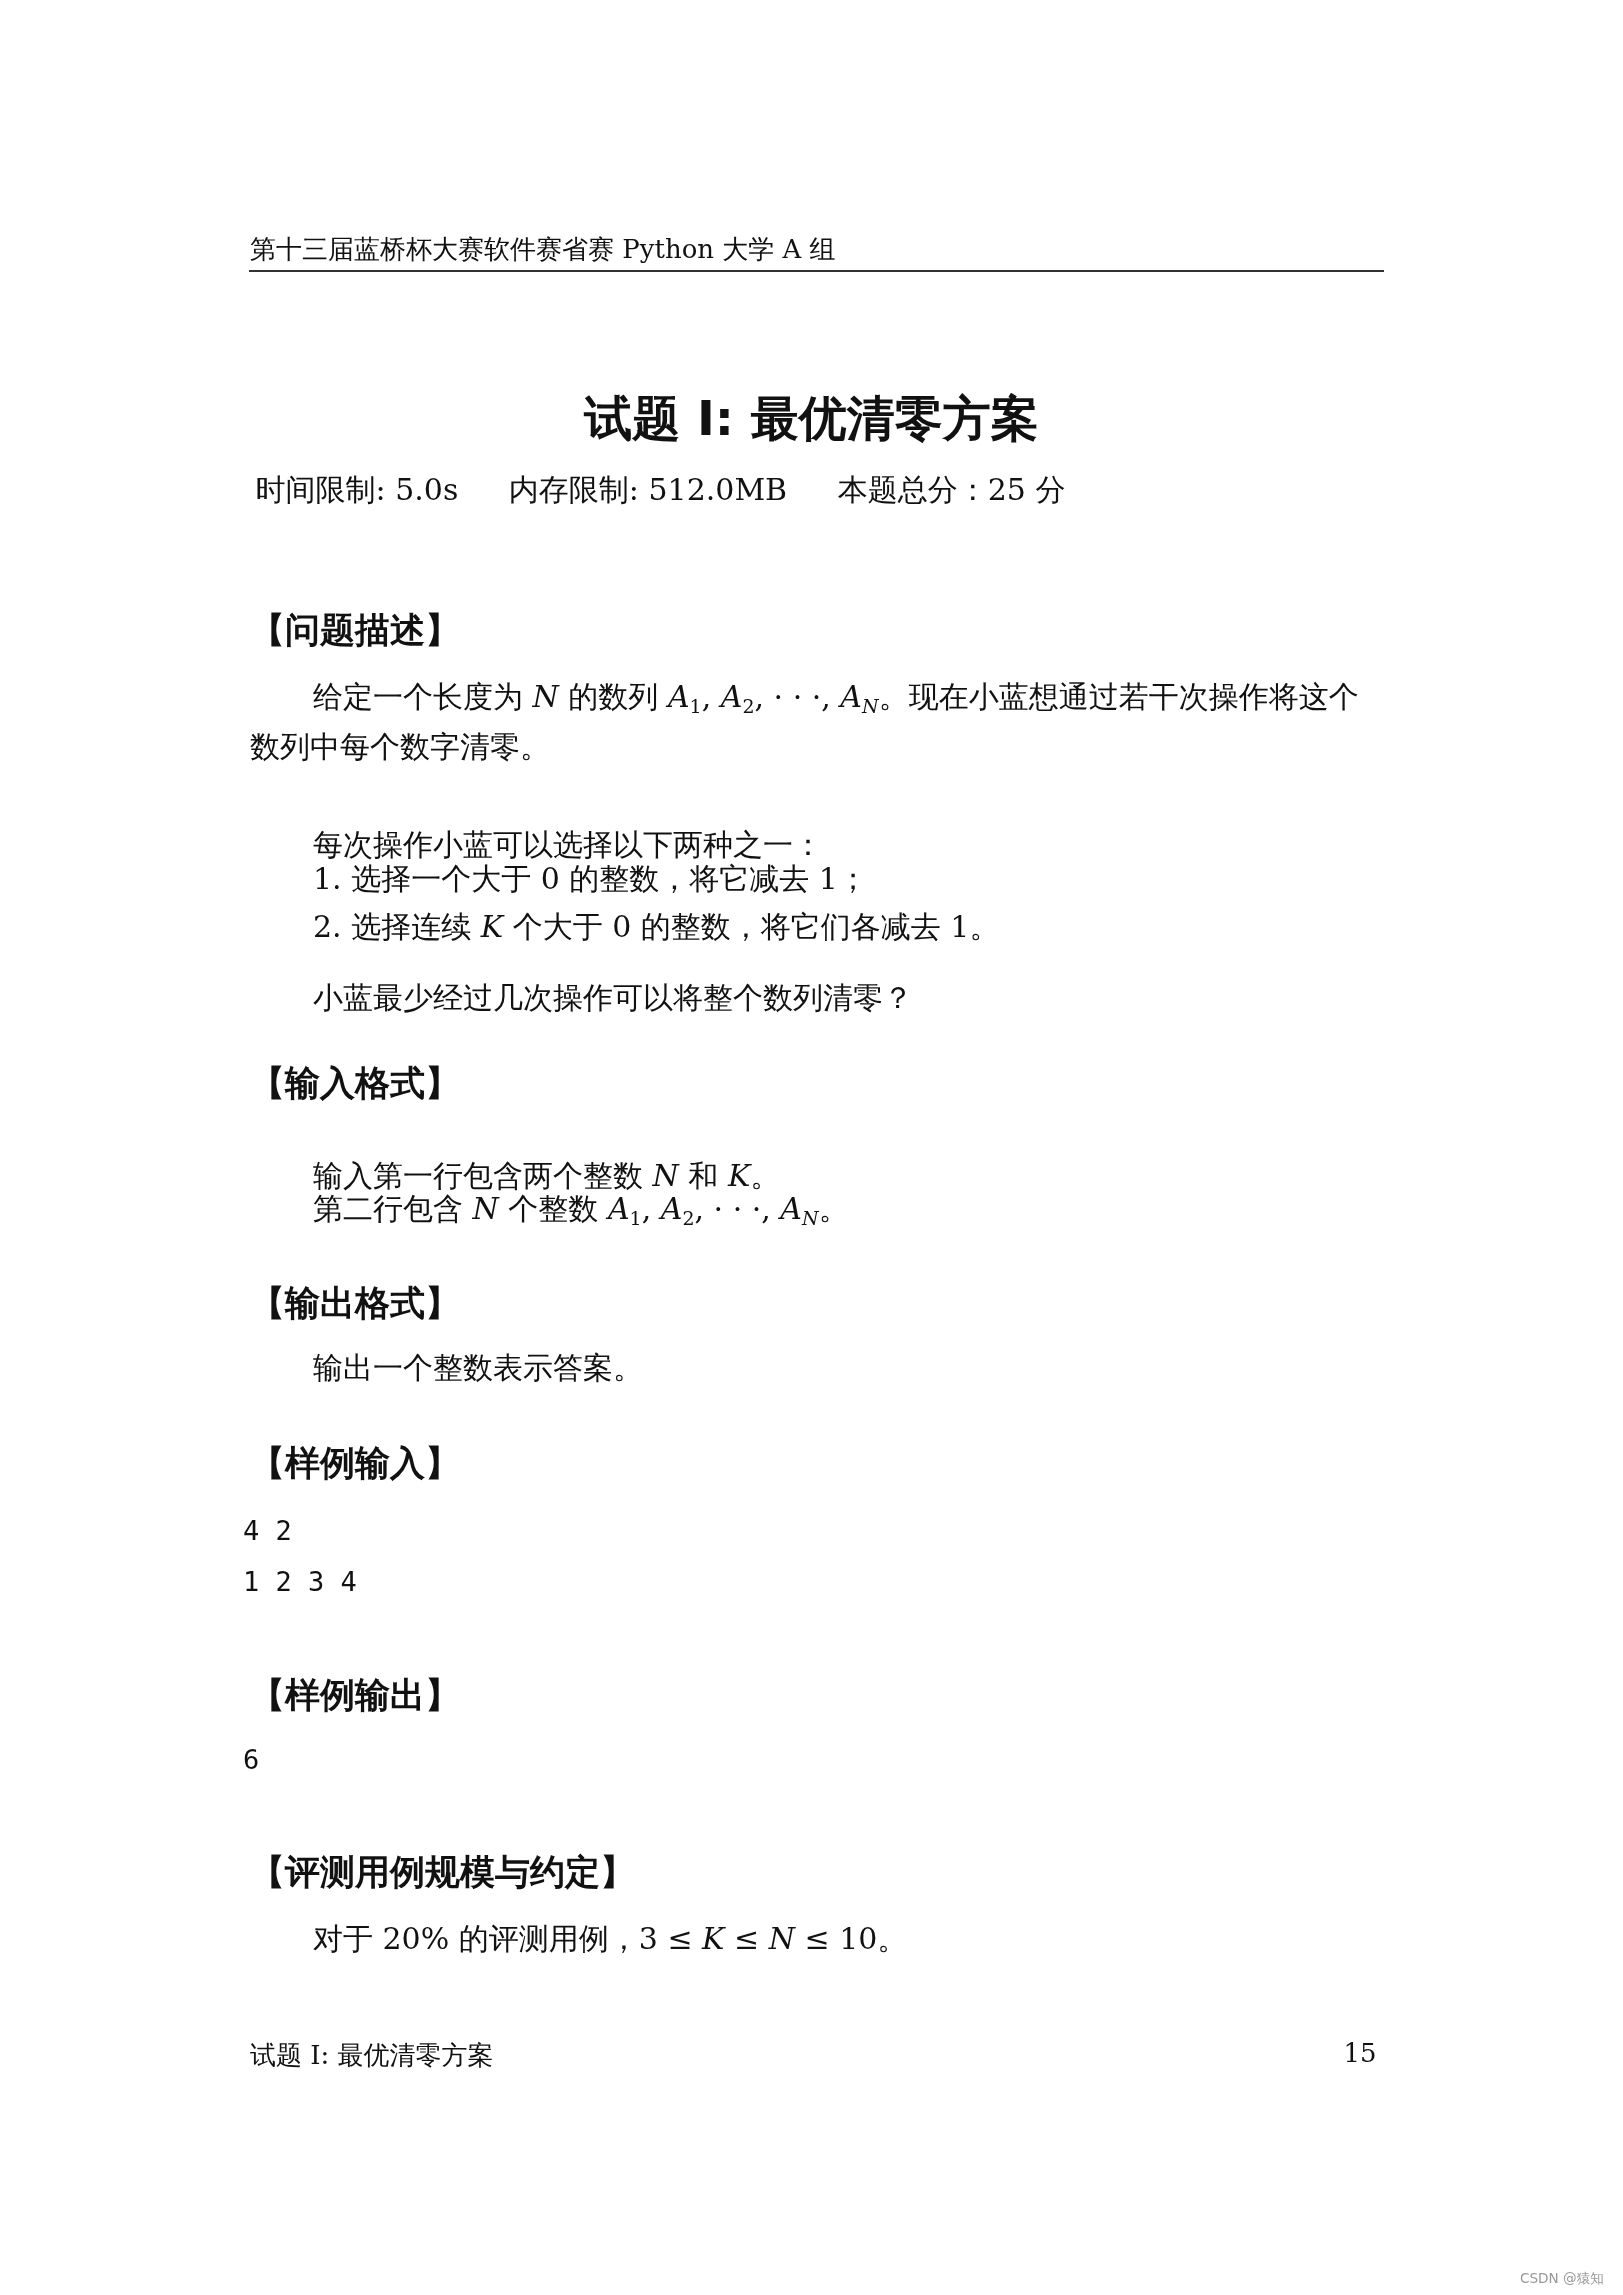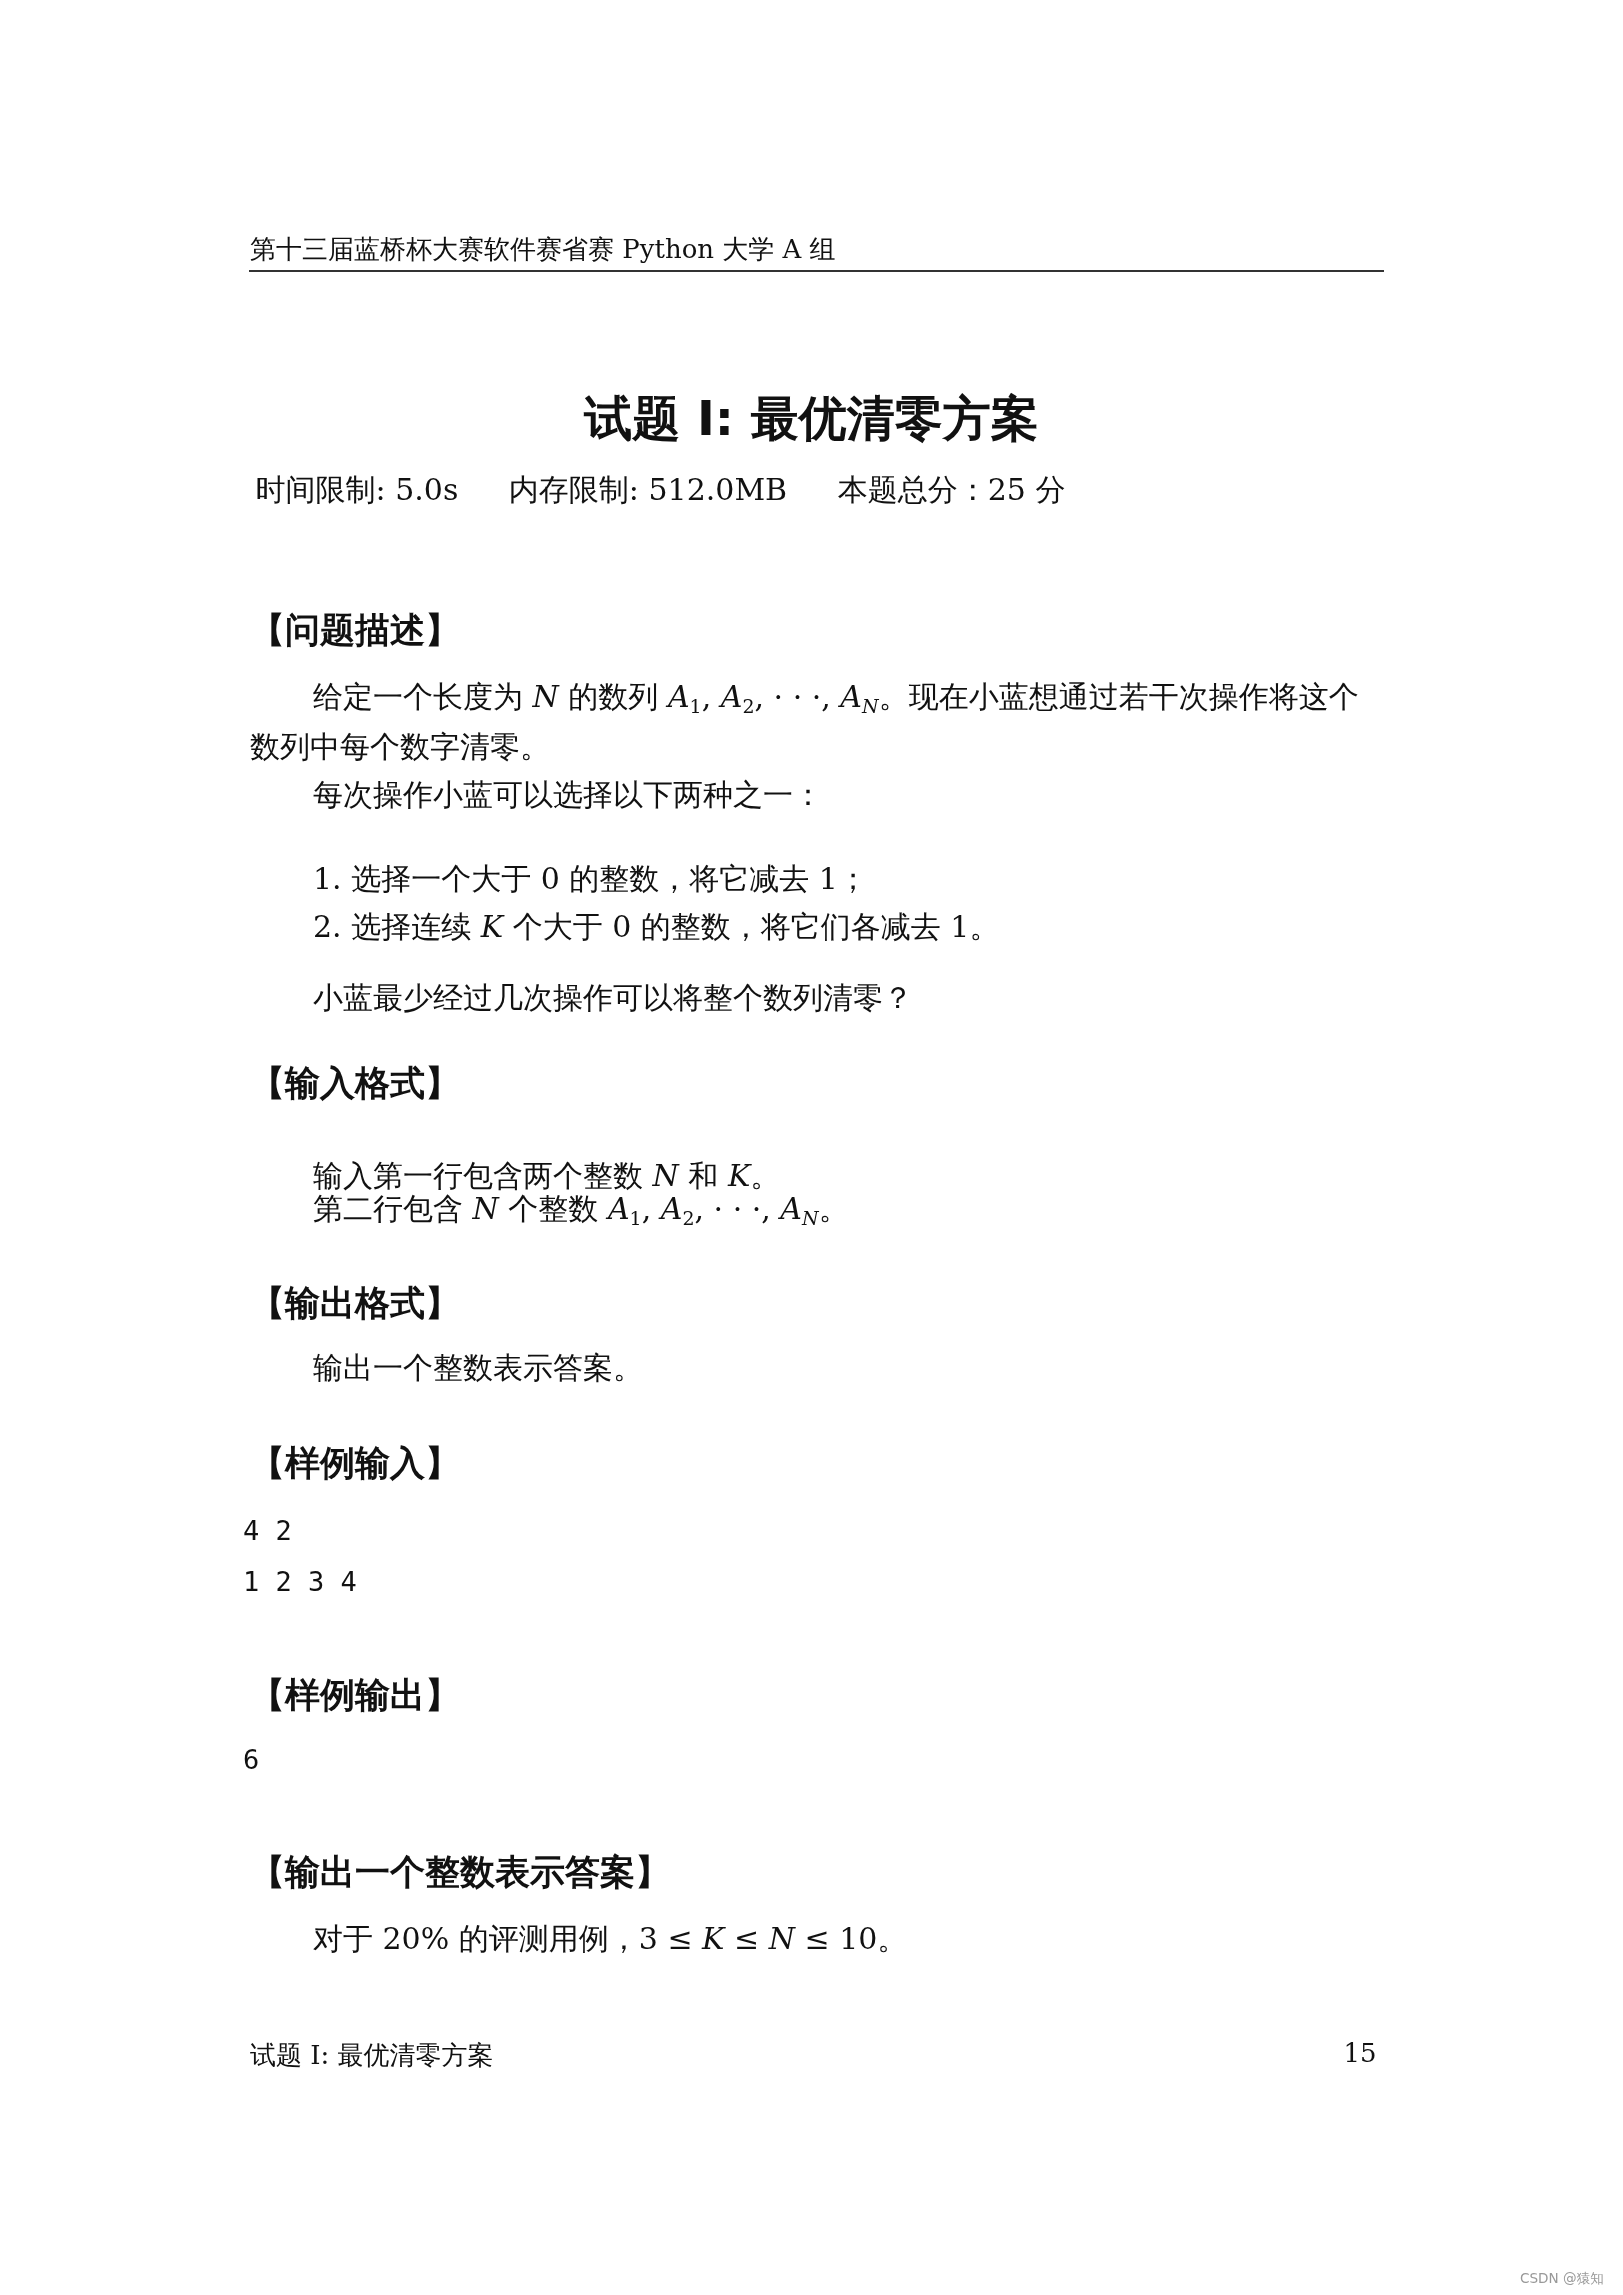--- a/index.html
+++ b/index.html
@@ -32,39 +32,39 @@
 
 <div class="abs title">试题 I: 最优清零方案</div>
 <div class="abs limits">
   <span>时间限制: 5.0s</span>
   <span>内存限制: 512.0MB</span>
   <span>本题总分：25 分</span>
 </div>
 
 <div class="abs sec-head" style="top:607px;">【问题描述】</div>
 <div class="abs para" style="top:672px;"><span>给定一个长度为 </span><i class="m">N</i><span> 的数列 </span><i class="m">A</i><sub>1</sub>, <i class="m">A</i><sub>2</sub>, <span>· · ·</span>, <i class="m">A</i><sub><i class="m">N</i></sub><span>。现在小蓝想通过若干次操作将这个数列中每个数字清零。</span></div>
-<div class="abs para" style="top:770px;">每次操作小蓝可以选择以下两种之一：</div>
+<div class="abs para" style="top:820px;">每次操作小蓝可以选择以下两种之一：</div>
 <div class="abs para" style="top:854px;">1. 选择一个大于 0 的整数，将它减去 1；</div>
 <div class="abs para" style="top:902px;"><span>2. 选择连续 </span><i class="m">K</i><span> 个大于 0 的整数，将它们各减去 1。</span></div>
 <div class="abs para" style="top:973px;">小蓝最少经过几次操作可以将整个数列清零？</div>
 
 <div class="abs sec-head" style="top:1060px;">【输入格式】</div>
 <div class="abs para" style="top:1151px;"><span>输入第一行包含两个整数 </span><i class="m">N</i><span> 和 </span><i class="m">K</i><span>。</span></div>
 <div class="abs para" style="top:1184px;"><span>第二行包含 </span><i class="m">N</i><span> 个整数 </span><i class="m">A</i><sub>1</sub>, <i class="m">A</i><sub>2</sub>, <span>· · ·</span>, <i class="m">A</i><sub><i class="m">N</i></sub><span>。</span></div>
 
 <div class="abs sec-head" style="top:1280px;">【输出格式】</div>
 <div class="abs para" style="top:1343px;">输出一个整数表示答案。</div>
 
 <div class="abs sec-head" style="top:1440px;">【样例输入】</div>
 <div class="abs mono" style="top:1505px;">4 2</div>
 <div class="abs mono" style="top:1556px;">1 2 3 4</div>
 
 <div class="abs sec-head" style="top:1672px;">【样例输出】</div>
 <div class="abs mono" style="top:1734px;">6</div>
 
-<div class="abs sec-head" style="top:1849px;">【输出一个整数表示答案】</div>
+<div class="abs sec-head" style="top:1849px;">【评测用例规模与约定】</div>
 <div class="abs para" style="top:1914px;"><span>对于 20% 的评测用例，3 ≤ </span><i class="m">K</i><span> ≤ </span><i class="m">N</i><span> ≤ 10。</span></div>
 
 <div class="abs footer-left">试题 I: 最优清零方案</div>
 <div class="abs footer-right">15</div>
 
 <div class="abs watermark">CSDN @猿知</div>
 
 
 </body></html>

